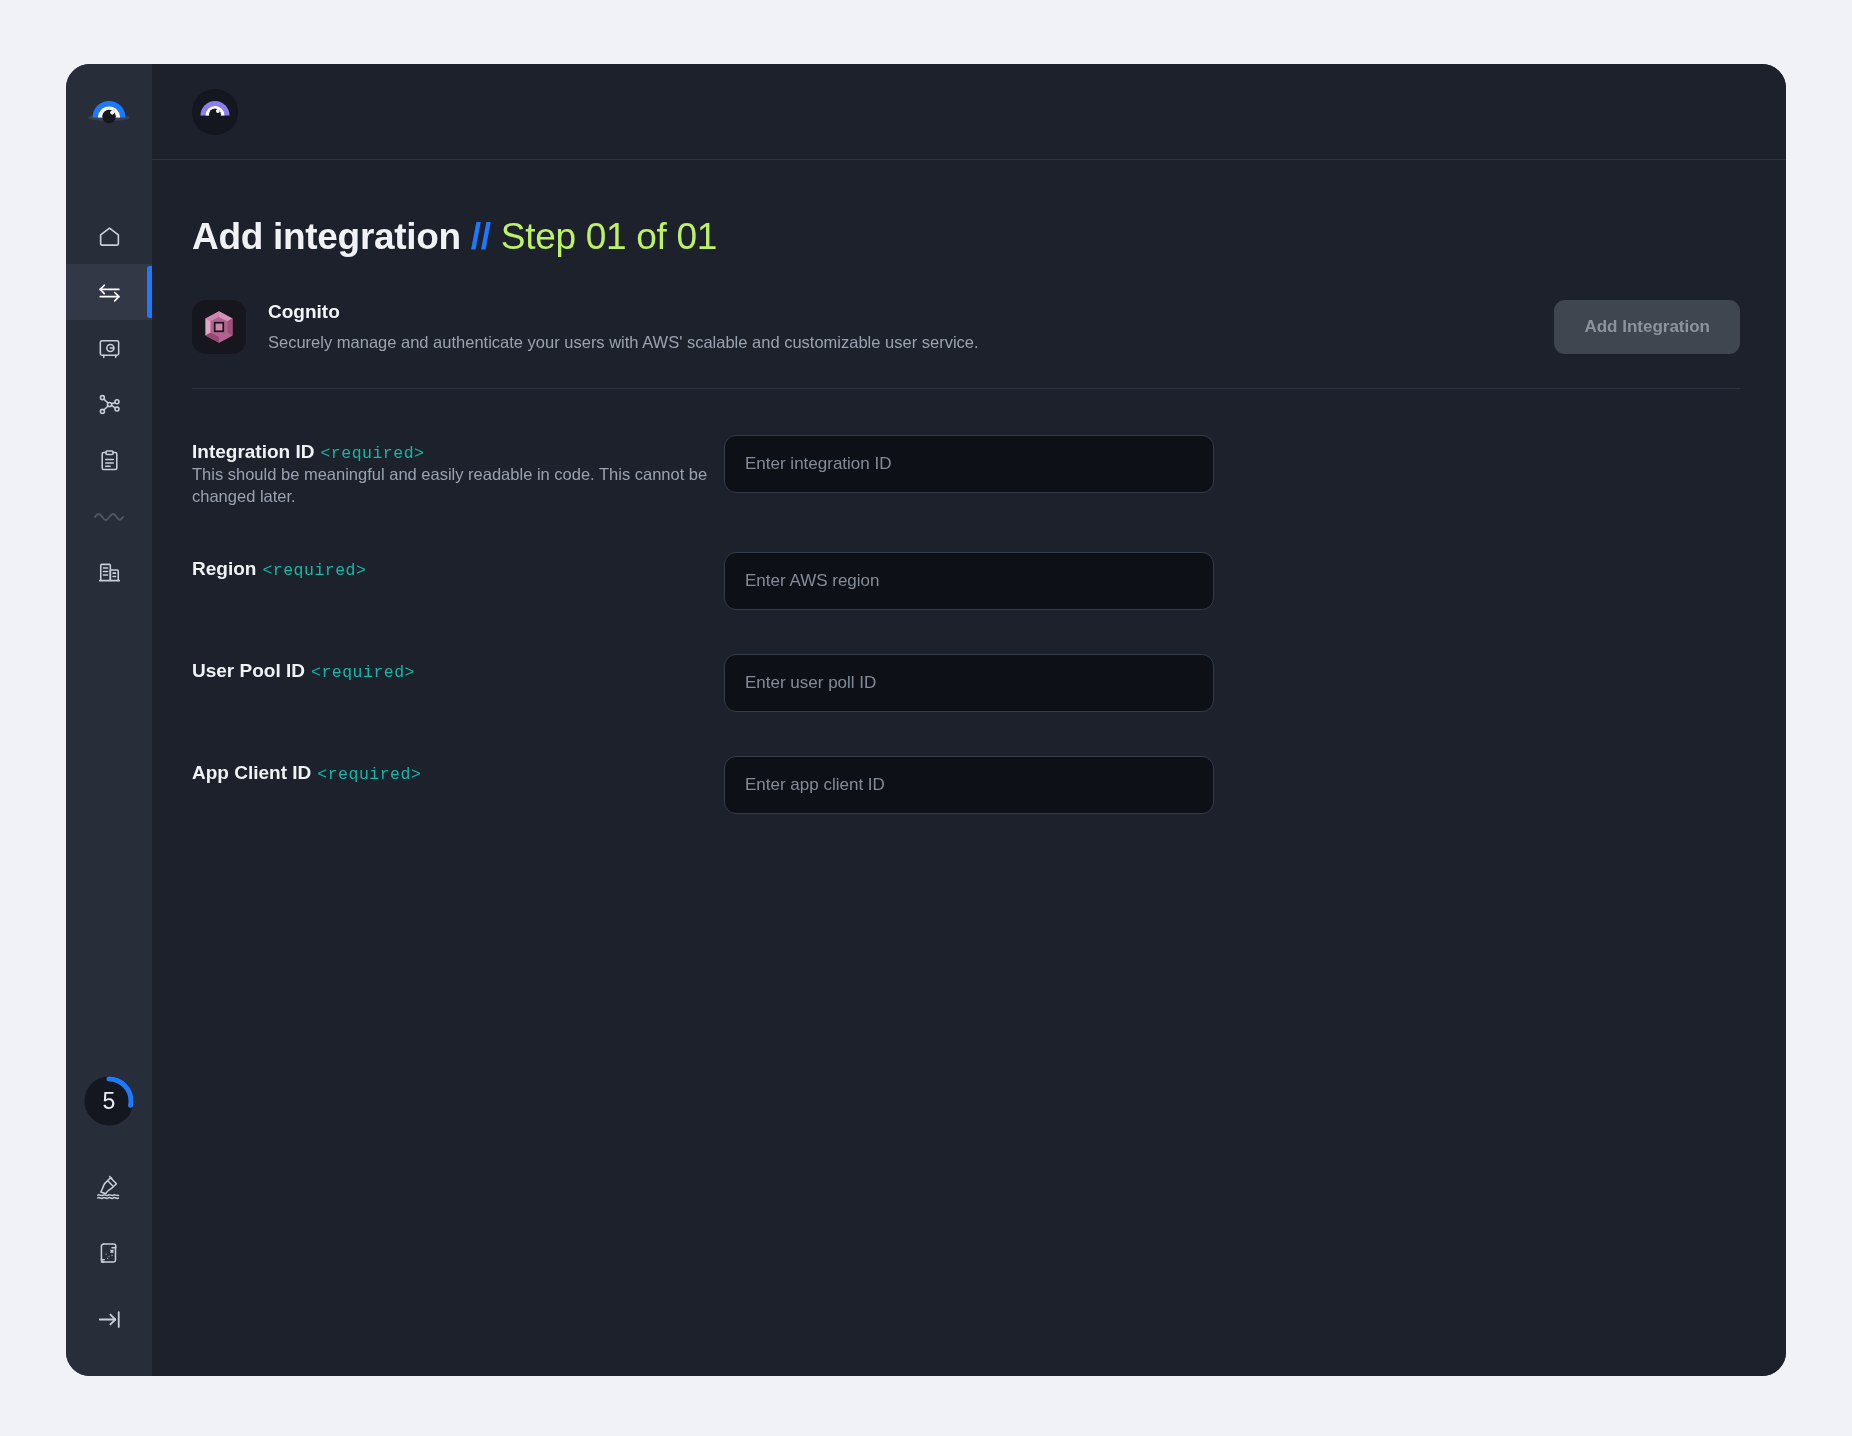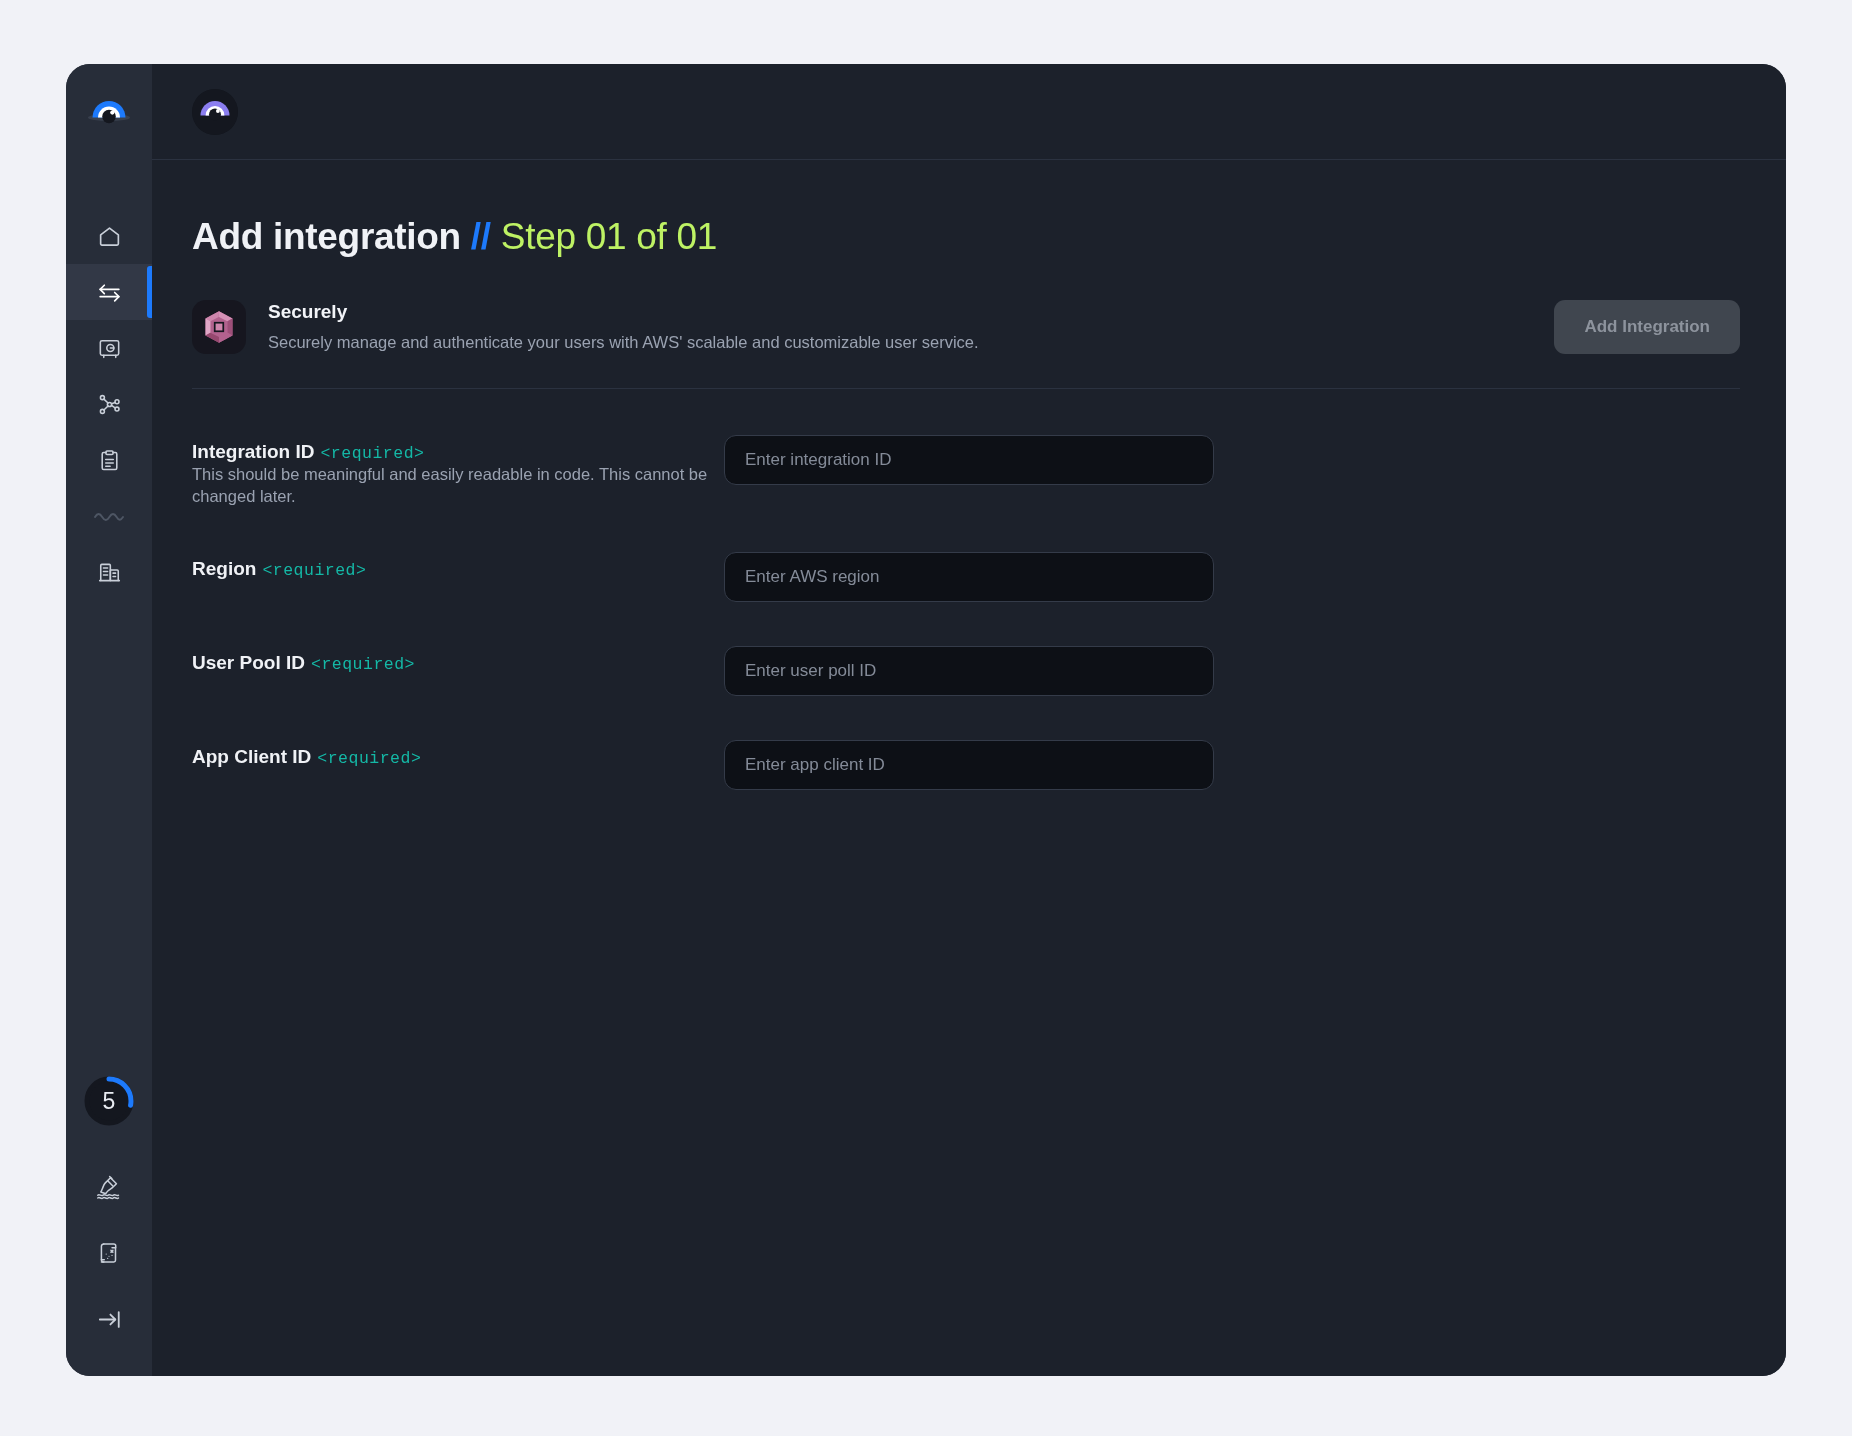--- a/index.html
+++ b/index.html
@@ -244,21 +244,21 @@
     letter-spacing: 0.5px;
   }
   .form-help {
     font-size: 16.5px;
     color: #9aa2b1;
     line-height: 1.35;
   }
   .form-field { flex: 0 0 490px; width: 490px; }
   .text-input {
     width: 100%;
-    height: 50px;
+    height: 58px;
     background: #0d1016;
     border: 1px solid #343b49;
     border-radius: 12px;
     color: #e6e9ef;
     font-size: 17px;
     font-family: "Liberation Sans", sans-serif;
     padding: 0 20px;
     outline: none;
   }
   .text-input::placeholder { color: #848b98; }
@@ -439,21 +439,21 @@
               <path d="M5.8 11 20 3.4l-.2 6L11 14z" fill="#cf86ad"></path>
               <path d="M5.8 11v18L11 26V14z" fill="#e0a6c6"></path>
               <path d="M34.2 11v18L29 26V14z" fill="#9d4f79"></path>
               <path d="M20 36.6 5.8 29l5.2-3 9 4.6z" fill="#96486f"></path>
               <path d="M20 36.6 34.2 29l-5.2-3-9 4.6z" fill="#b2628e"></path>
               <rect x="14.6" y="14.6" width="10.8" height="10.8" fill="#16161f"></rect>
               <rect x="16.4" y="16.4" width="7.2" height="7.2" fill="#cf86ad"></rect>
             </svg>
           </div>
           <div class="integ-meta">
-            <div class="integ-name">Securely</div>
+            <div class="integ-name">Cognito</div>
             <div class="integ-desc">Securely manage and authenticate your users with AWS' scalable and customizable user service.</div>
           </div>
           <button class="add-btn">Add Integration</button>
         </div>
 
         <div class="form-row">
           <div class="form-left">
             <div class="form-label">
               <span>Integration ID</span>
               <span class="req">&lt;required&gt;</span>

